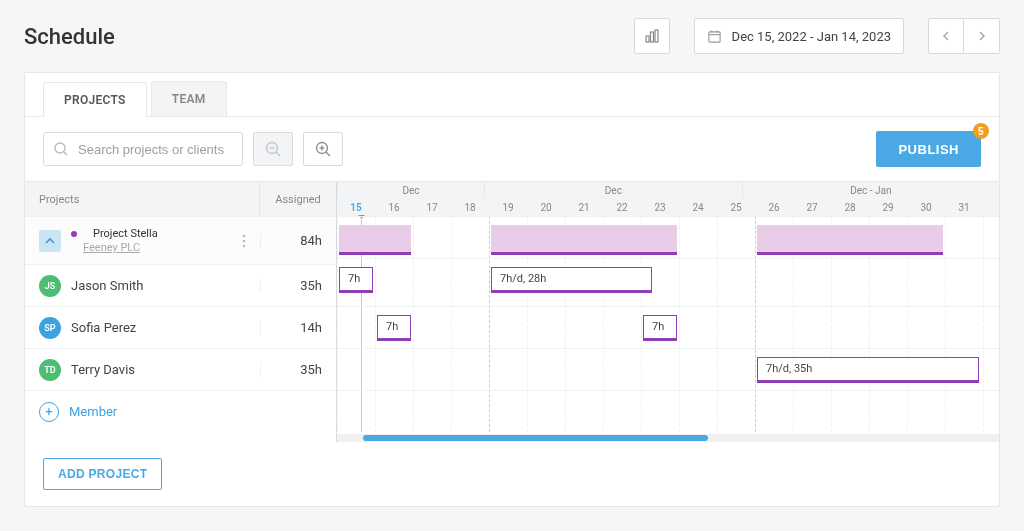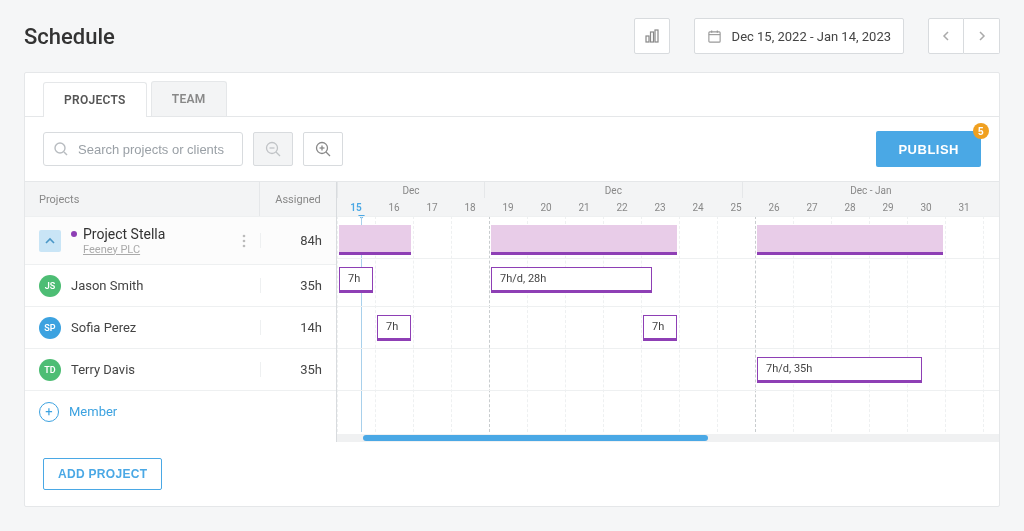--- a/index.html
+++ b/index.html
@@ -32,21 +32,21 @@
 .left-pane { flex: 0 0 312px; border-right: 1px solid #d8dbde; }
 .left-head { display: flex; background: #f3f4f5; height: 34px; }
 .lh-proj { flex: 1; padding: 0 14px; font-size: 11px; color: #888; display: flex; align-items: center; border-right: 1px solid #e5e7e9; }
 .lh-asg { flex: 0 0 76px; font-size: 11px; color: #888; display: flex; align-items: center; justify-content: center; }
 .row { display: flex; border-top: 1px solid #eef0f1; min-height: 42px; align-items: center; }
 .row.project { background: #fcfcfc; }
 .row-left { flex: 1; display: flex; align-items: center; padding: 6px 10px 6px 14px; gap: 10px; }
 .row-hours { flex: 0 0 76px; text-align: right; padding-right: 14px; font-size: 13px; color: #444; border-left: 1px solid #eef0f1; height: 100%; display: flex; align-items: center; justify-content: flex-end; }
 .collapse-btn { width: 22px; height: 22px; background: #c9e5f6; border-radius: 2px; display: flex; align-items: center; justify-content: center; cursor: pointer; color: #4a97c7; }
 .proj-info { display: flex; flex-direction: column; gap: 1px; }
-.proj-name { font-size: 14px; color: #333; display: flex; align-items: center; gap: 6px; }
+.proj-name { font-size: 11px; color: #333; display: flex; align-items: center; gap: 16px; }
 .proj-dot { width: 6px; height: 6px; background: #8e3fb5; border-radius: 50%; }
 .proj-client { font-size: 11px; color: #aaa; padding-left: 12px; text-decoration: underline; }
 .more-btn { margin-left: auto; color: #bbb; cursor: pointer; padding: 4px; }
 .avatar { width: 22px; height: 22px; border-radius: 50%; display: flex; align-items: center; justify-content: center; font-size: 9px; font-weight: 600; color: #fff; flex-shrink: 0; }
 .avatar.green { background: #4dbd74; }
 .avatar.blue { background: #3ca2e0; }
 .member-name { font-size: 13px; color: #444; }
 .add-member { color: #3ca2e0; cursor: pointer; display: flex; align-items: center; gap: 10px; }
 .add-circle { width: 20px; height: 20px; border: 1.5px solid #3ca2e0; border-radius: 50%; display: flex; align-items: center; justify-content: center; font-size: 13px; line-height: 1; }
 .right-pane { flex: 1; overflow: hidden; position: relative; }
@@ -270,21 +270,21 @@
             <div id="member-rows-right">
                 <div class="tl-row">
                   <div class="task-bar" style="left: 2px; width: 34px;">7h</div>
                   <div class="task-bar" style="left: 154px; width: 161px;">7h/d, 28h</div>
                 </div>
                 <div class="tl-row">
                   <div class="task-bar" style="left: 40px; width: 34px;">7h</div>
                   <div class="task-bar" style="left: 306px; width: 34px;">7h</div>
                 </div>
                 <div class="tl-row">
-                  <div class="task-bar" style="left: 420px; width: 165px;">7h/d, 35h</div>
+                  <div class="task-bar" style="left: 420px; width: 222px;">7h/d, 35h</div>
                 </div>
               </div>
             <div class="tl-row"></div>
           </div>
           <div class="hscroll">
             <div class="hscroll-thumb" id="scroll-thumb" style="left: 4%; width: 52%;"></div>
           </div>
         </div>
       </div>
     </div>

